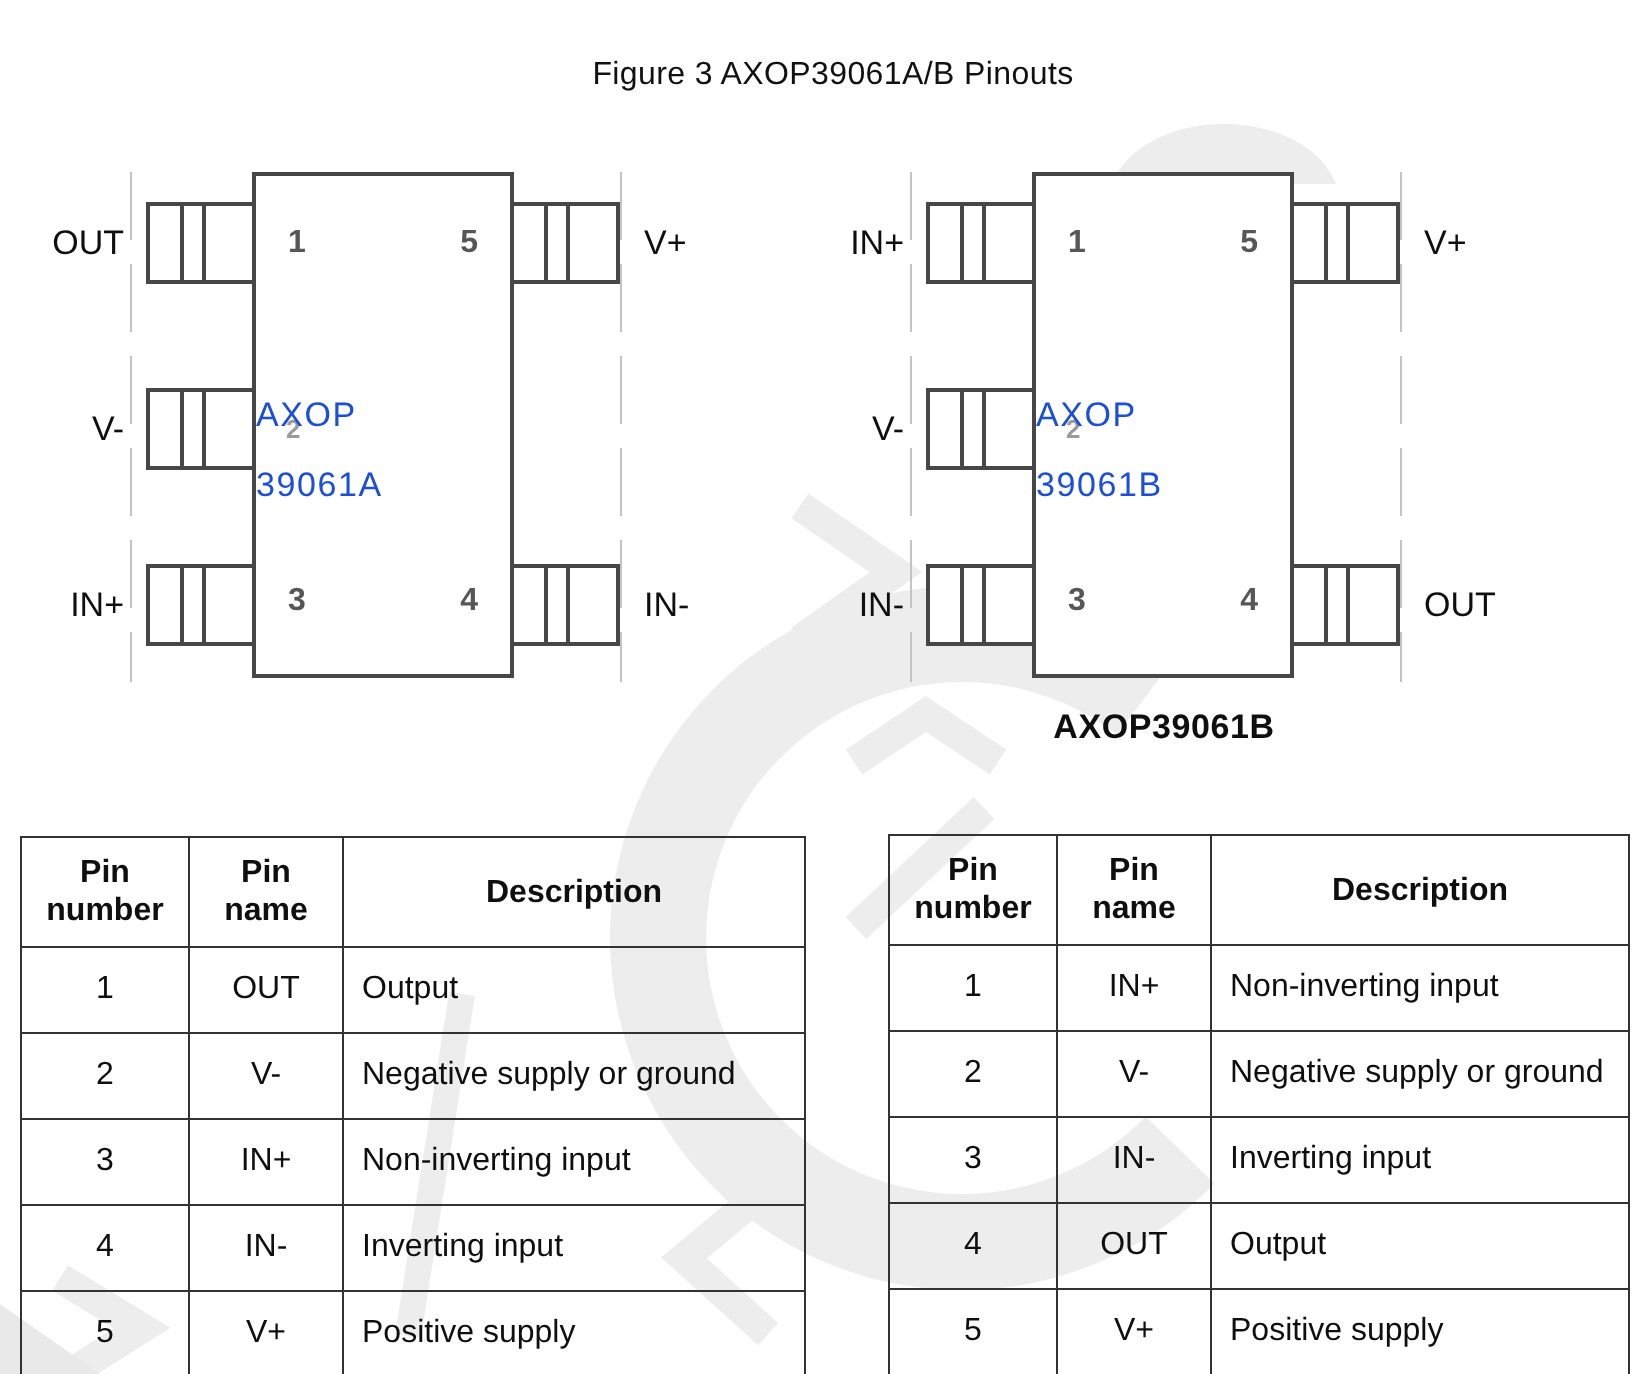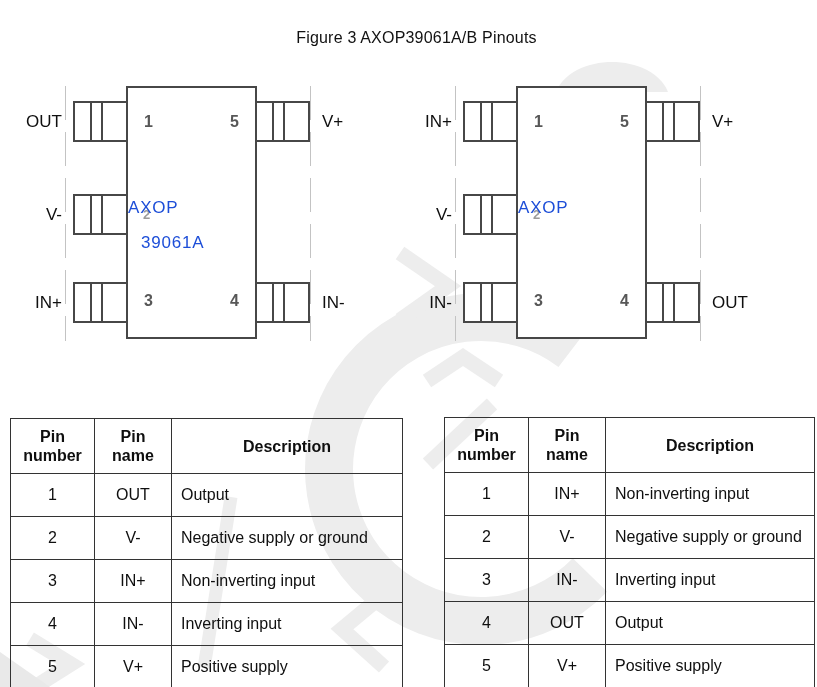--- a/index.html
+++ b/index.html
@@ -34,21 +34,21 @@
   .pl-right{left:304px;width:56px;text-align:left;}
   .pnum{position:absolute;font-size:16px;font-weight:bold;color:#575757;line-height:1;}
   .pnum.n1{left:16px;top:26px;}
   .pnum.n5{right:16px;top:26px;}
   .pnum.n2{left:15px;top:120px;font-size:13px;color:#9b9b9b;}
   .pnum.n3{left:16px;bottom:28px;}
   .pnum.n4{right:16px;bottom:28px;}
   .chipname{position:absolute;left:0;right:0;text-align:left;font-size:17px;
             letter-spacing:.8px;color:#1d4ed8;}
   .cn1{top:110px;}
-  .cn2{top:145px;margin-left:13px;}
+  .cn2{top:145px;}
   .dcaption{position:absolute;left:9px;top:274px;width:330px;text-align:center;
             font-size:17px;font-weight:600;letter-spacing:.3px;color:#0f0f0f;}
 
   
   .ptable{position:absolute;border-collapse:collapse;background:transparent;color:#0f0f0f;}
   .tbl-a{left:10px;top:418px;}
   .tbl-b{left:444px;top:417px;}
   .ptable th,.ptable td{border:1.5px solid #333;background:transparent;}
   .ptable th{font-size:16px;font-weight:bold;line-height:19px;text-align:center;
              vertical-align:middle;height:50px;padding:2px 4px;}
@@ -162,22 +162,24 @@
       <div class="plabel pl-right" style="top:21px">V+</div>
       <div class="plabel pl-right" style="top:202px">OUT</div>
 
       <div class="chipbody">
         <span class="pnum n1">1</span>
         <span class="pnum n2">2</span>
         <span class="pnum n3">3</span>
         <span class="pnum n5">5</span>
         <span class="pnum n4">4</span>
         <div class="chipname cn1">AXOP</div>
+        <div class="chipname cn2">39061B</div>
       </div>
 
+      <div class="dcaption">AXOP39061B</div>
     </div>
 
     <table class="ptable tbl-a">
       <tbody>
           <tr>
         <th class="c1">Pin number</th>
         <th class="c2">Pin name</th>
         <th class="c3">Description</th>
       </tr>
       <tr>

